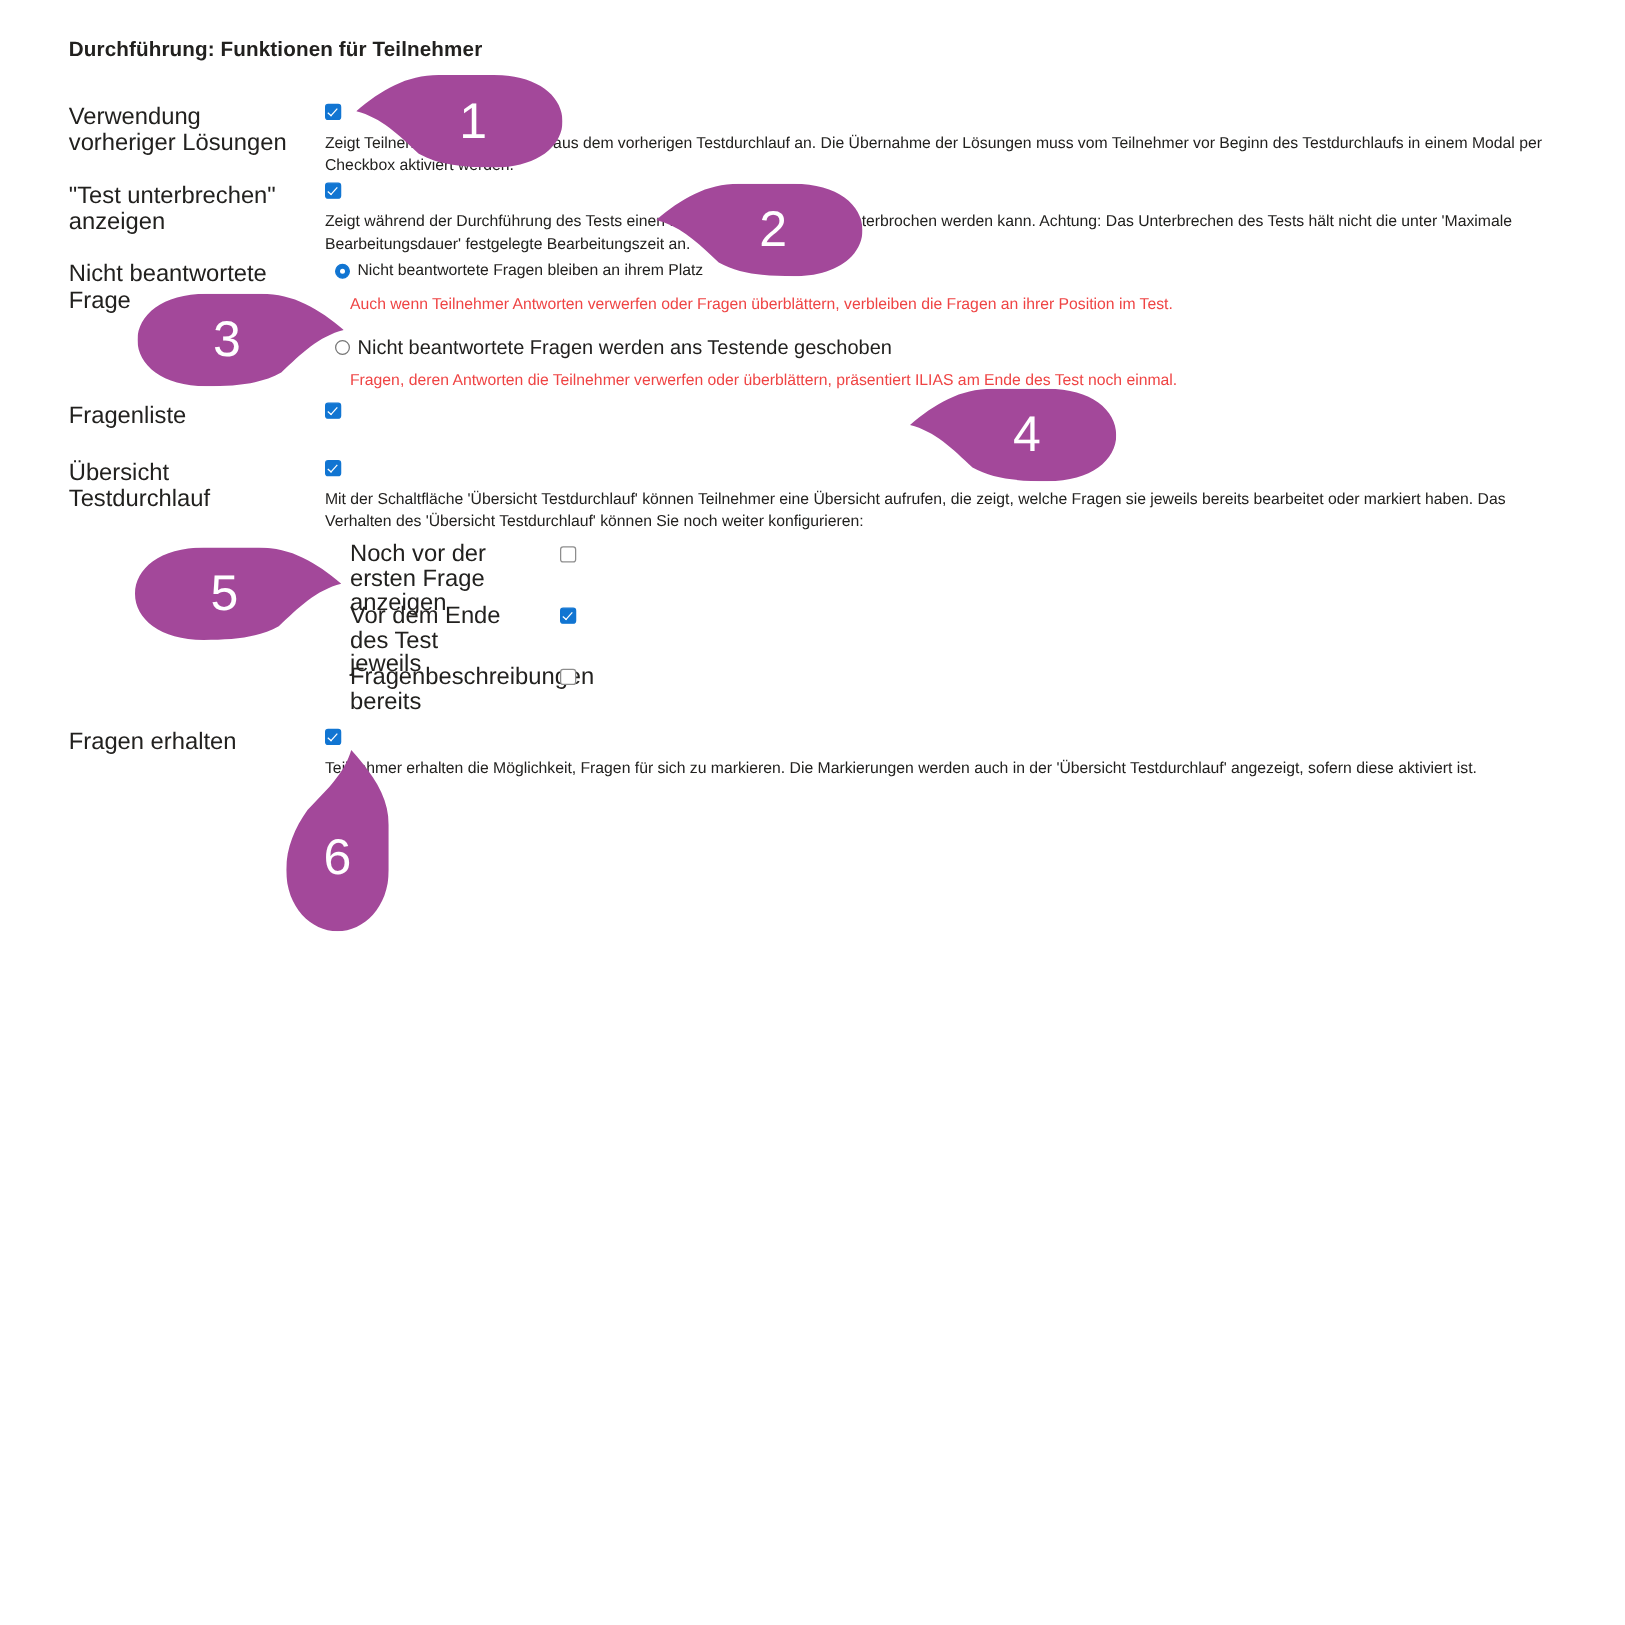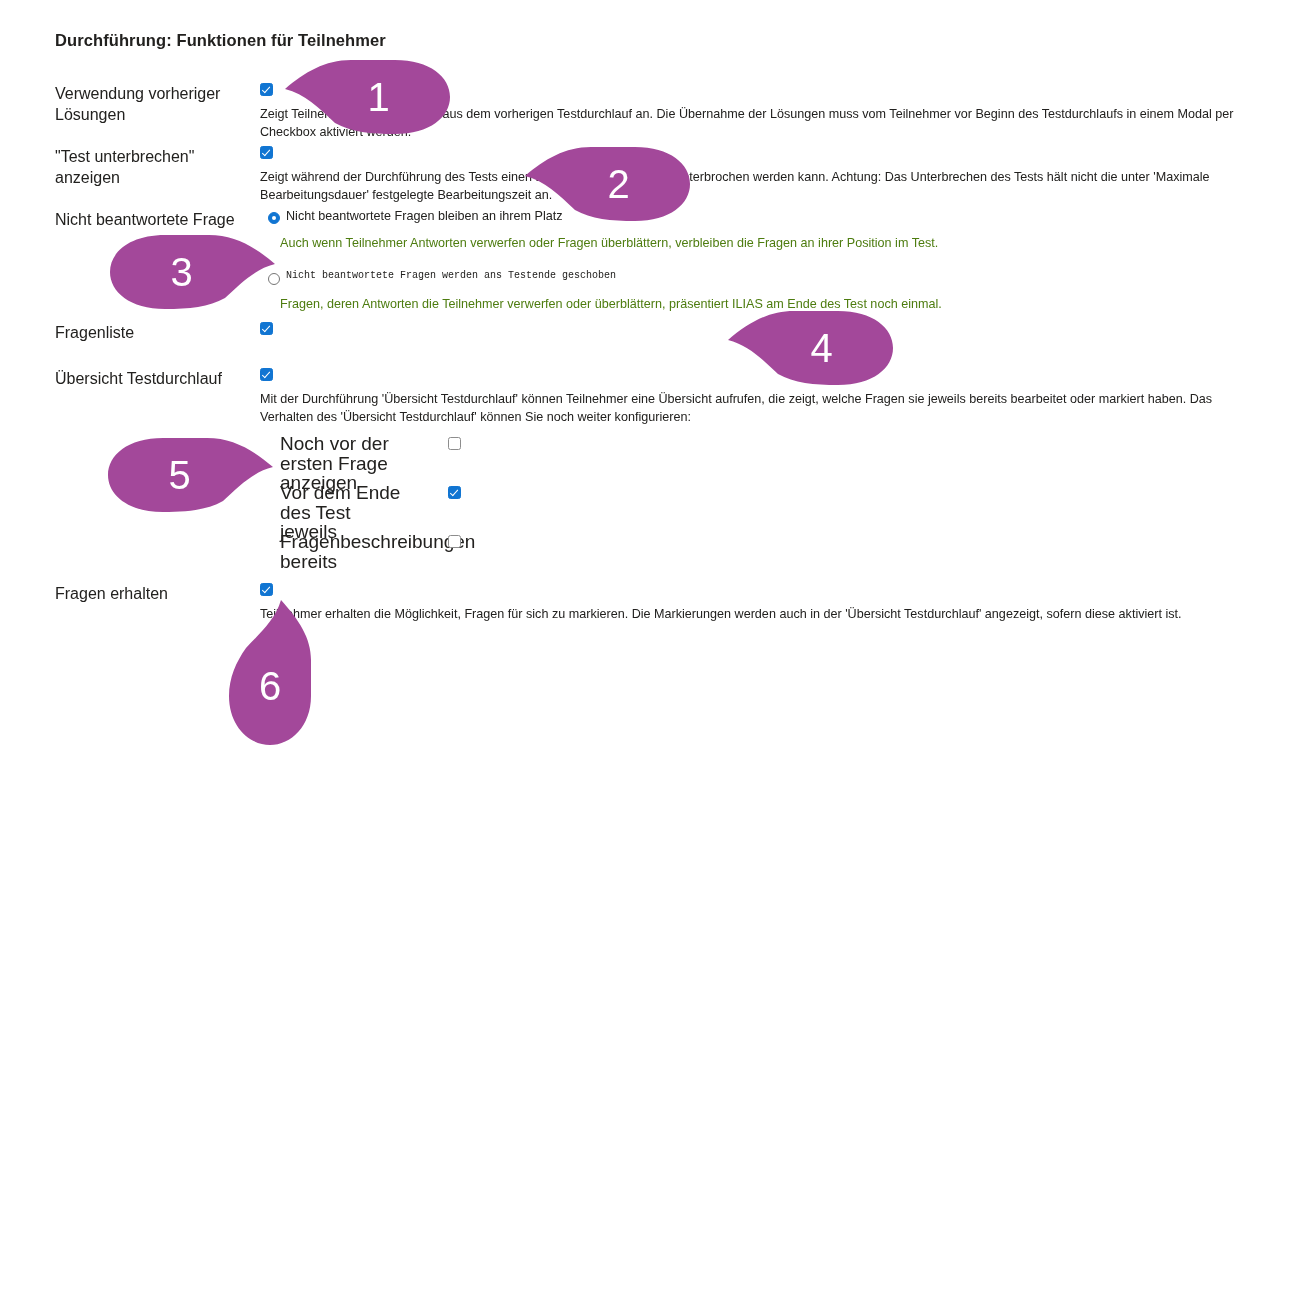--- a/index.html
+++ b/index.html
@@ -36,21 +36,21 @@
   .form-row {
     position: absolute;
     left: 55px;
     width: 1200px;
   }
   .row-label {
     position: absolute;
     left: 0;
     top: 0;
     width: 185px;
-    font-size: 16px;
+    font-size: 19px;
     line-height: 21px;
     color: #22211f;
   }
   .row-body {
     position: absolute;
     left: 205px;
     top: 0;
     width: 995px;
   }
   .byline {
@@ -115,21 +115,21 @@
     background: #ffffff;
   }
   .rb.unchecked {
     border: 1px solid #767676;
     background: #ffffff;
   }
   .radio-opt-label { vertical-align: top; margin-top: 43px; }
   .radio-desc {
     font-size: 12.6px;
     line-height: 17px;
-    color: #4d7c0f;
+    color: #ef4444;
     margin: 8px 0 0 12px;
   }
 
   
   .sub-opt {
     position: absolute;
     width: 500px;
   }
   .sub-opt .sub-label {
     position: absolute;
@@ -184,38 +184,38 @@
   </div>
 
   <div class="form-row" style="top:209px;">
     <div class="row-label">Nicht beantwortete Frage</div>
     <div class="row-body" style="left:213px;">
       <div>
         <span class="rb checked"></span><span class="radio-opt-label" style="font-size:12.6px;">Nicht beantwortete Fragen bleiben an ihrem Platz</span>
       </div>
       <div class="radio-desc">Auch wenn Teilnehmer Antworten verwerfen oder Fragen überblättern, verbleiben die Fragen an ihrer Position im Test.</div>
       <div style="margin-top:18px;">
-        <span class="rb unchecked"></span><span class="radio-opt-label" style="font-size:10px;font-family:Liberation Mono, monospace;">Nicht beantwortete Fragen werden ans Testende geschoben</span>
+        <span class="rb unchecked"></span><span class="radio-opt-label" style="font-size:16px;">Nicht beantwortete Fragen werden ans Testende geschoben</span>
       </div>
       <div class="radio-desc">Fragen, deren Antworten die Teilnehmer verwerfen oder überblättern, präsentiert ILIAS am Ende des Test noch einmal.</div>
     </div>
   </div>
 
   <div class="form-row" style="top:322px;">
     <div class="row-label">Fragenliste</div>
     <div class="row-body">
       <span class="cb checked"></span>
     </div>
   </div>
 
   <div class="form-row" style="top:368px;">
     <div class="row-label">Übersicht Testdurchlauf</div>
     <div class="row-body">
       <span class="cb checked"></span>
-      <div class="byline">Mit der Durchführung 'Übersicht Testdurchlauf' können Teilnehmer eine Übersicht aufrufen, die zeigt, welche Fragen sie jeweils bereits bearbeitet oder markiert haben. Das Verhalten des 'Übersicht Testdurchlauf' können Sie noch weiter konfigurieren:</div>
+      <div class="byline">Mit der Schaltfläche 'Übersicht Testdurchlauf' können Teilnehmer eine Übersicht aufrufen, die zeigt, welche Fragen sie jeweils bereits bearbeitet oder markiert haben. Das Verhalten des 'Übersicht Testdurchlauf' können Sie noch weiter konfigurieren:</div>
 
       <div class="sub-opt" style="top:66px; position:absolute;">
         <div class="sub-label">Noch vor der ersten Frage anzeigen</div>
         <div class="sub-ctl">
           <span class="cb unchecked"></span>
         </div>
       </div>
 
       <div class="sub-opt" style="top:115px; position:absolute;">
         <div class="sub-label">Vor dem Ende des Test jeweils</div>

